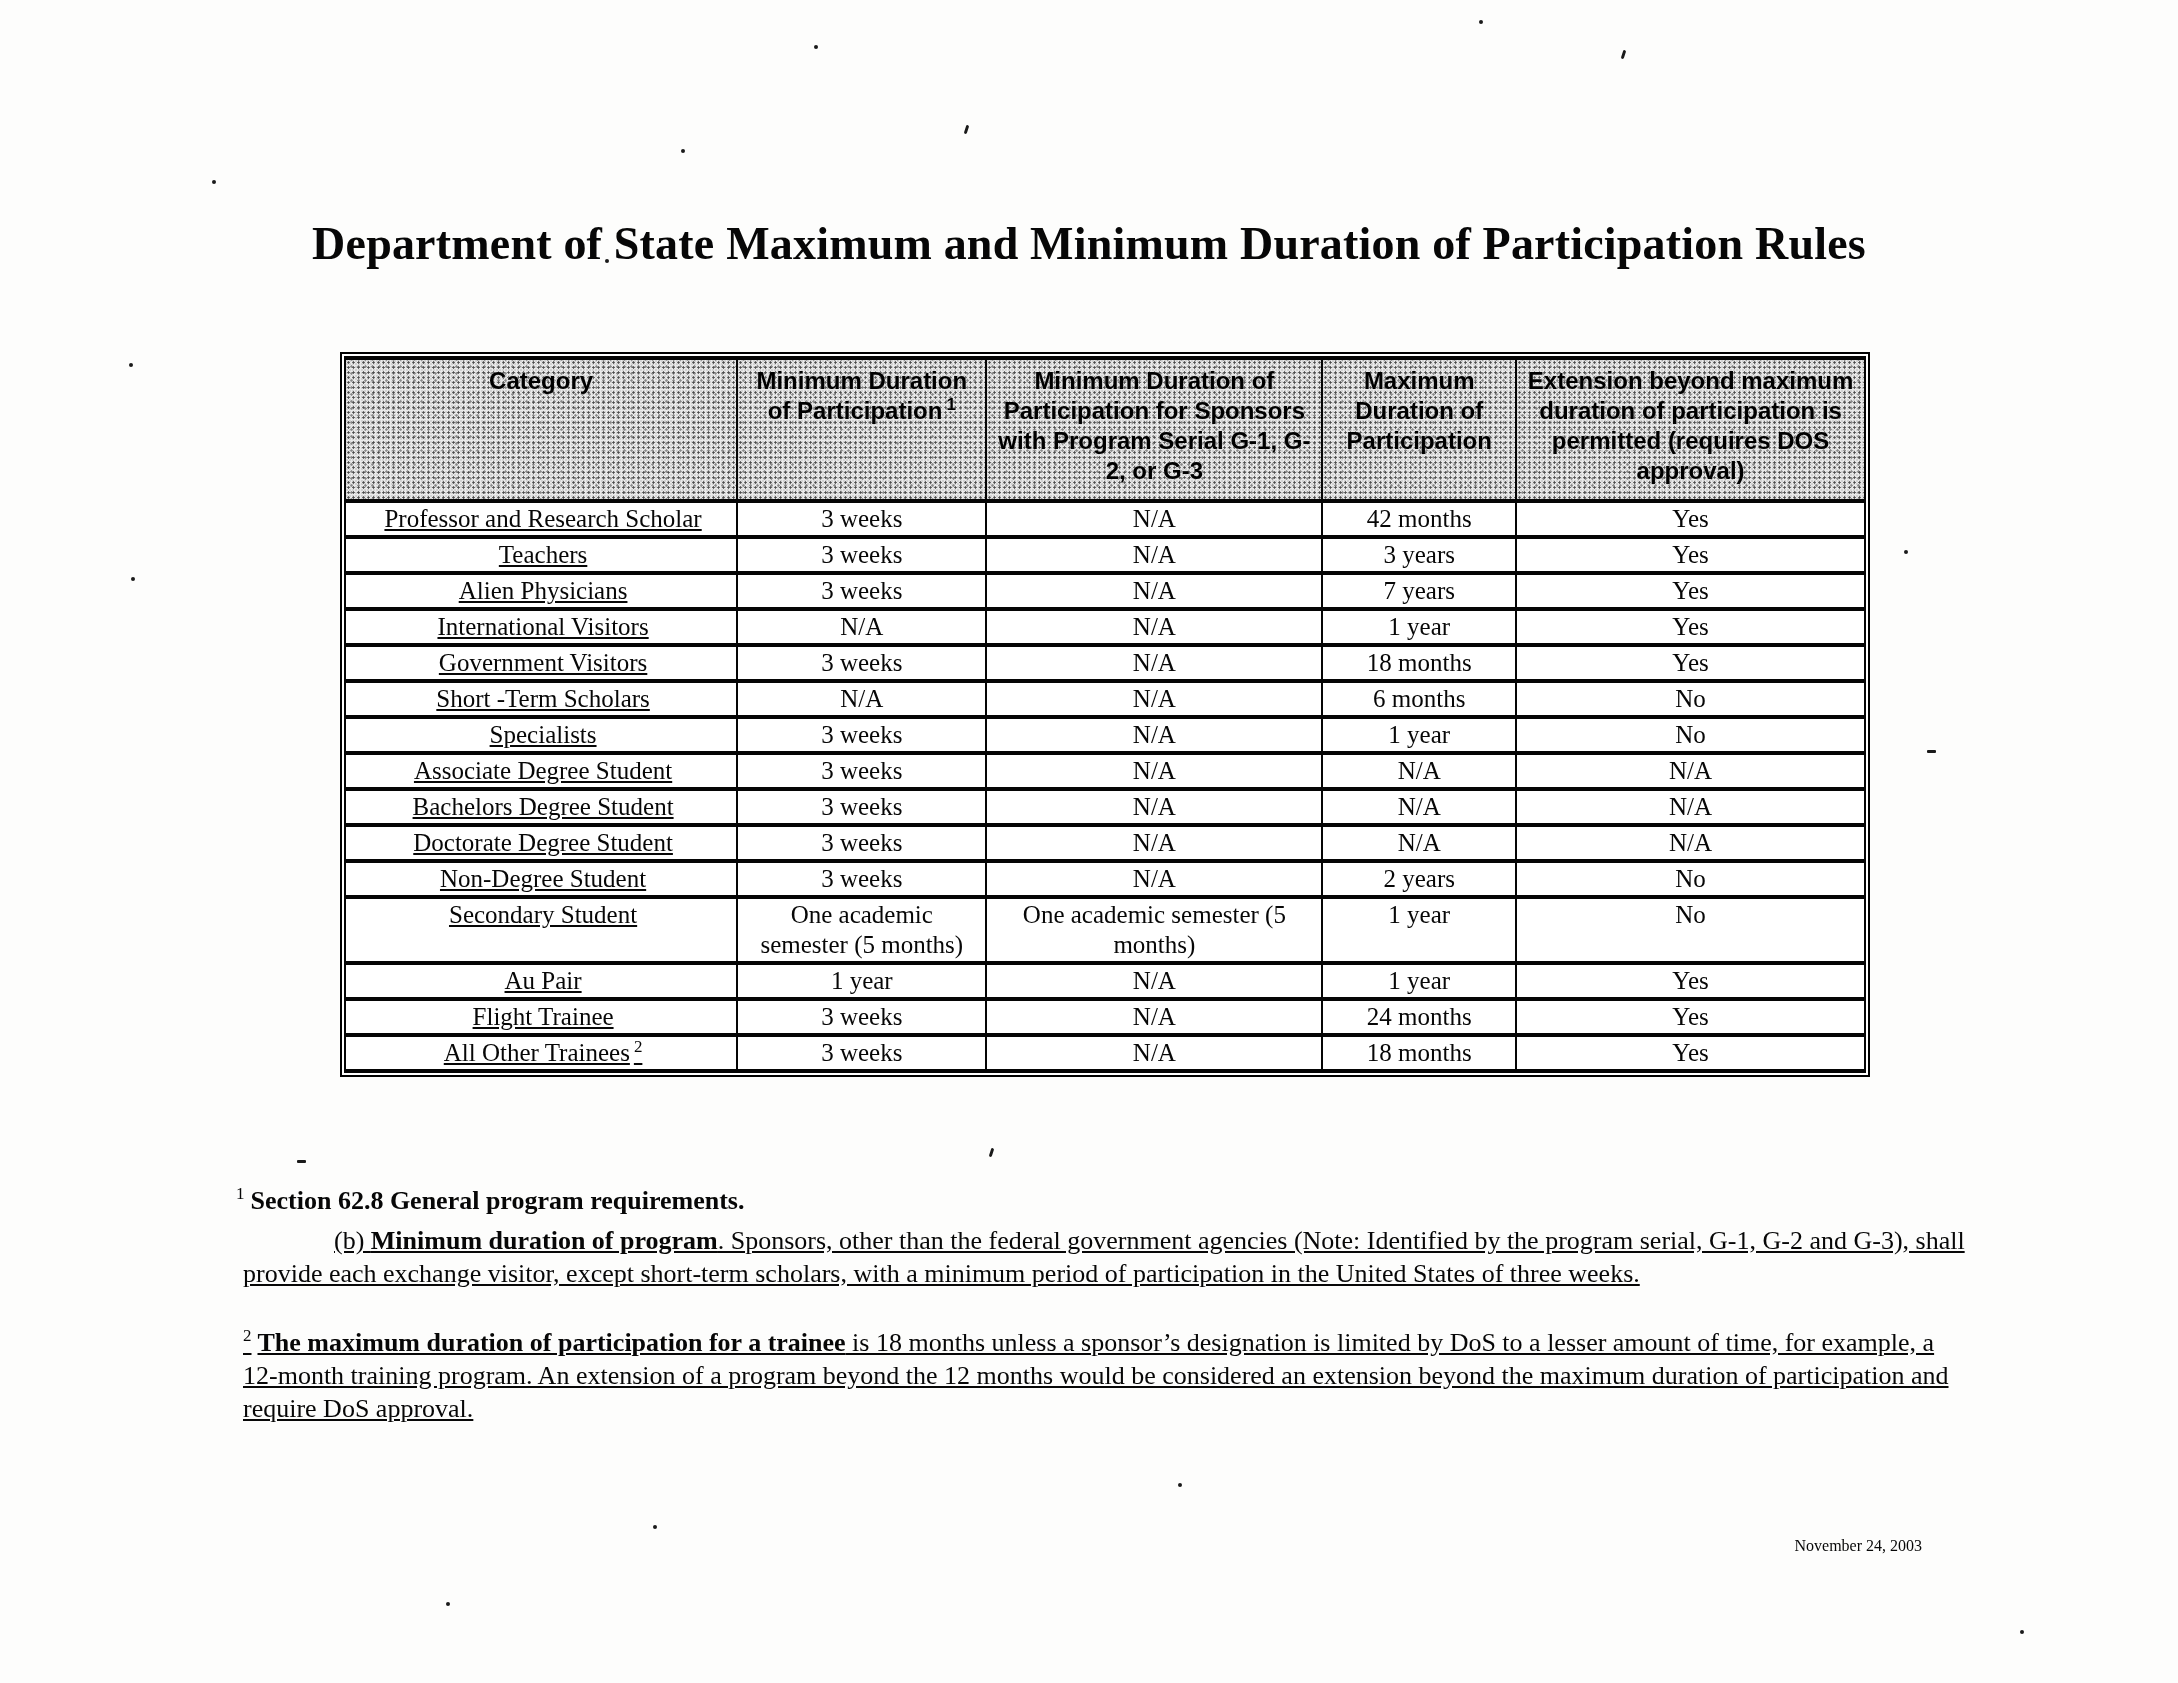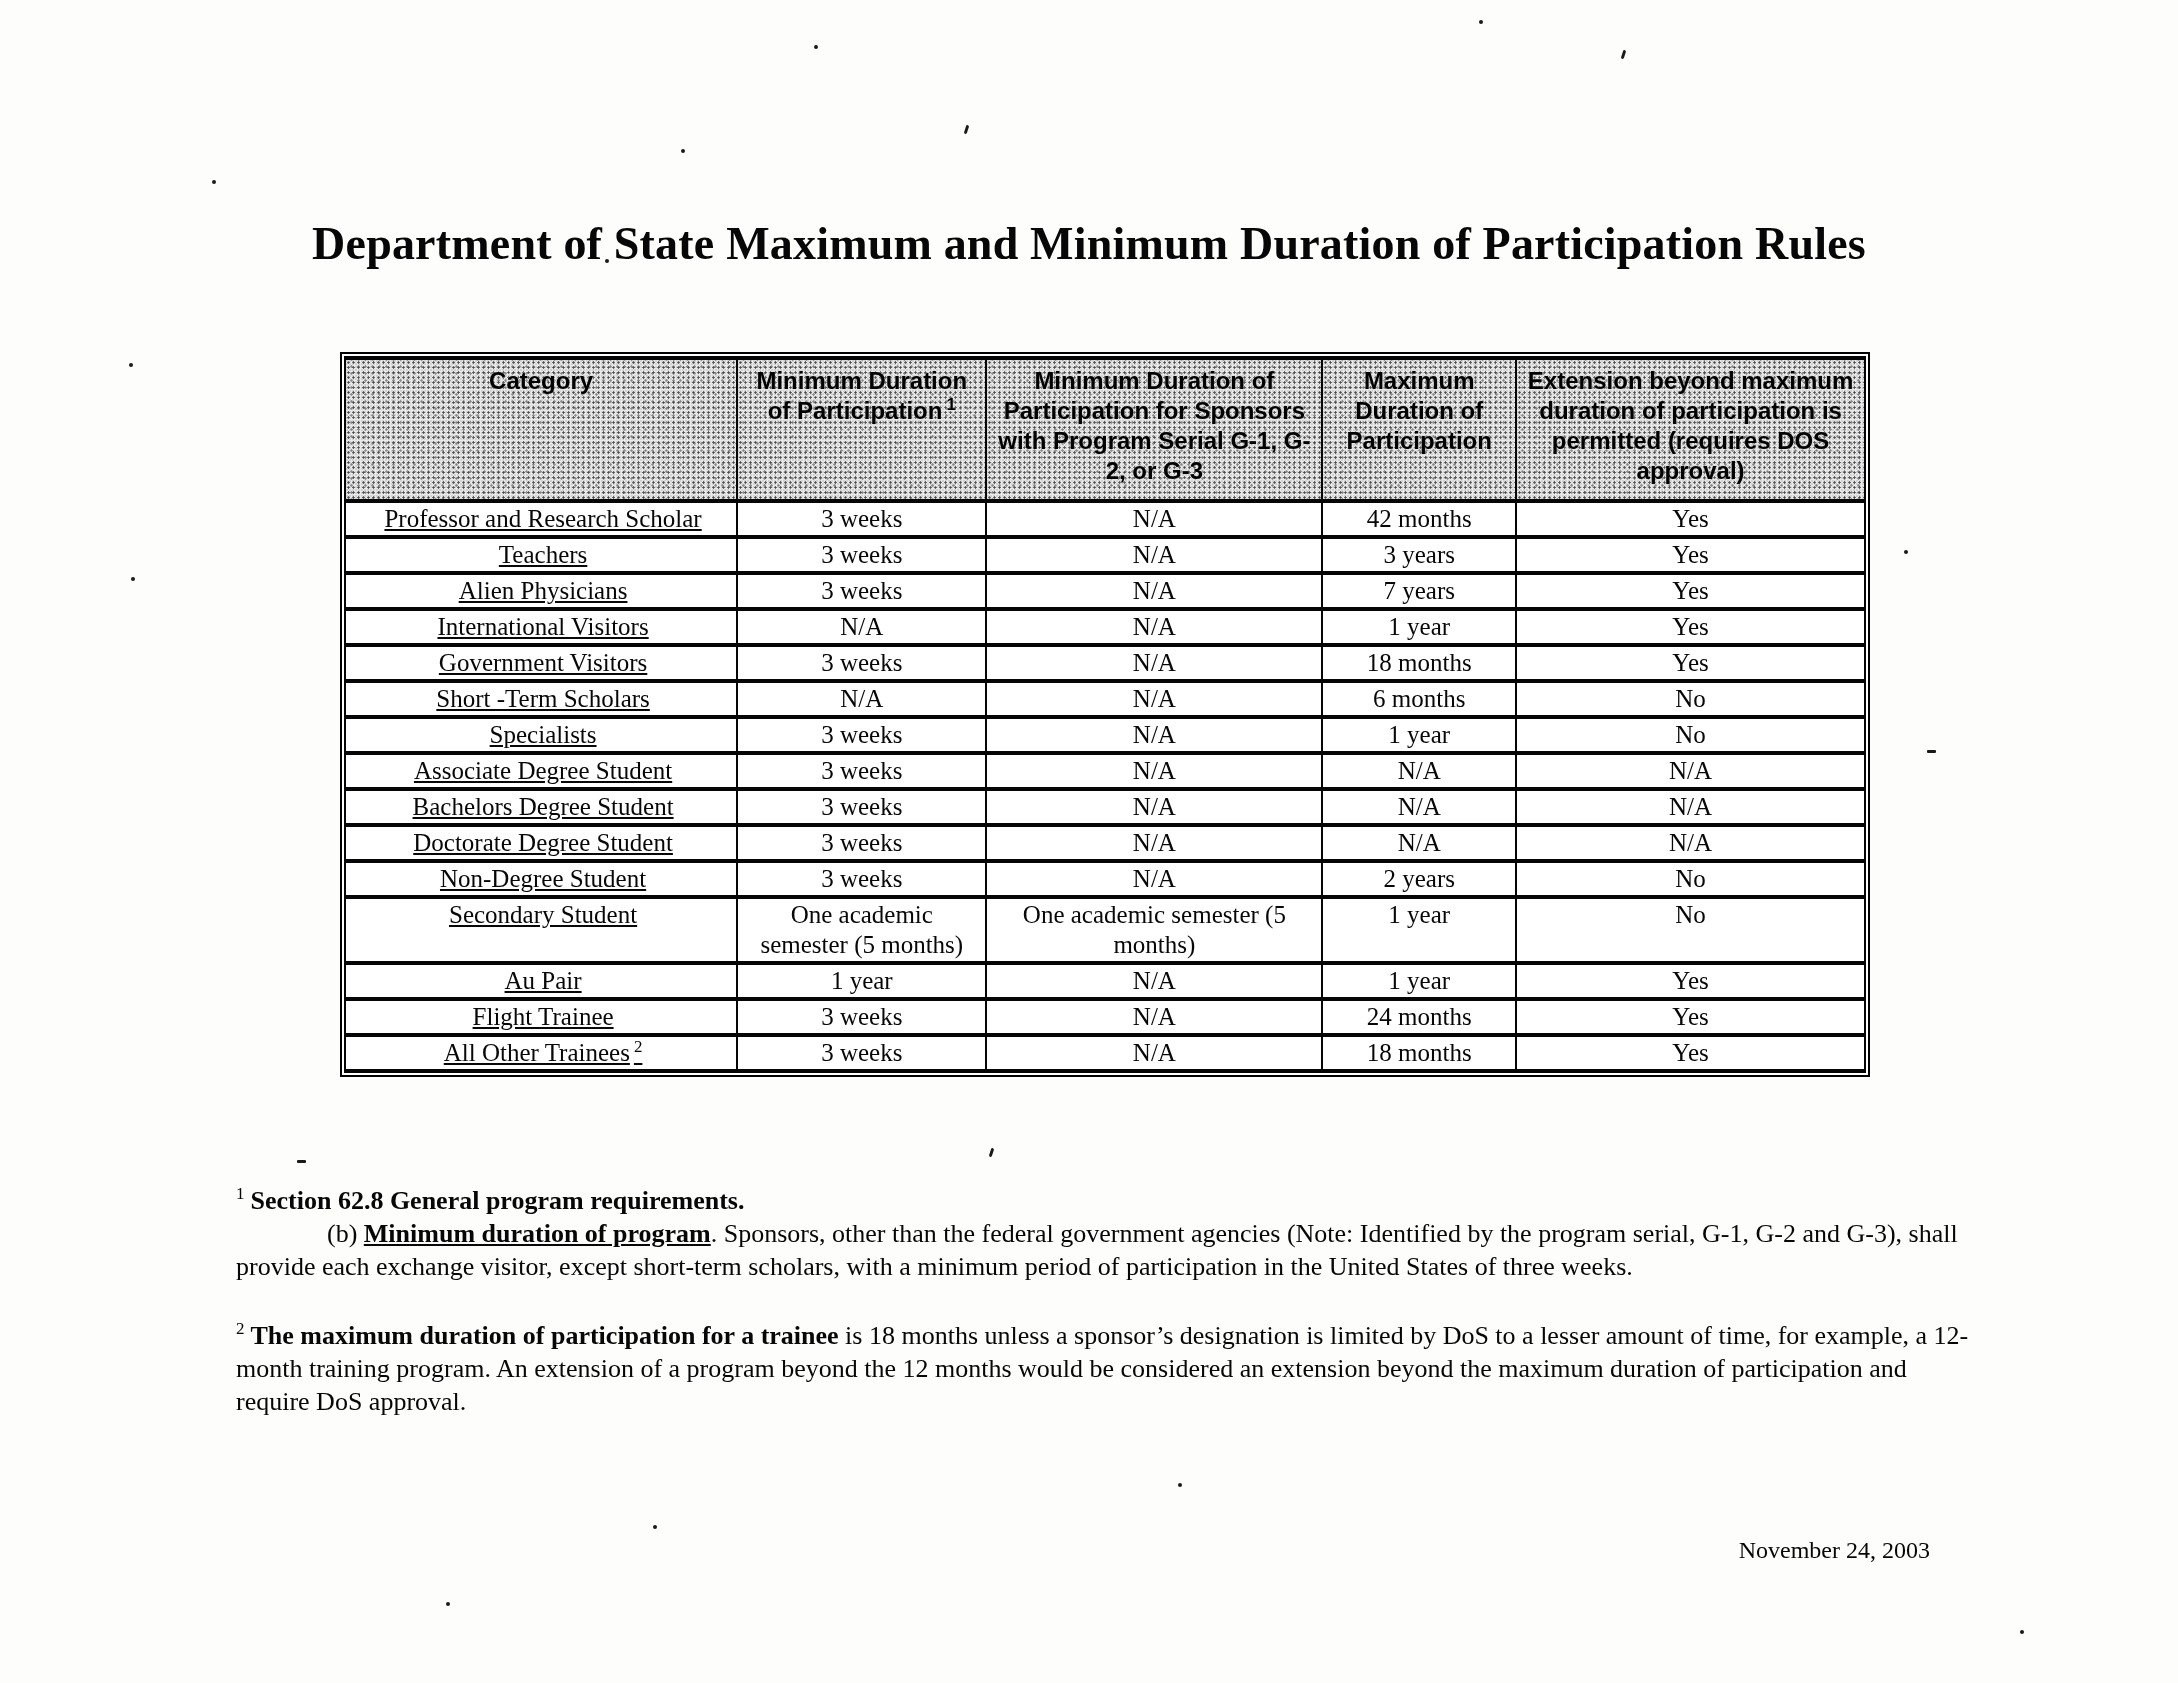--- a/index.html
+++ b/index.html
@@ -53,25 +53,25 @@
     font-size:17px;vertical-align:super;line-height:0;margin-left:4px;
   }
   col.c1{width:25.8%;} col.c2{width:16.4%;} col.c3{width:22.1%;}
   col.c4{width:12.75%;} col.c5{width:22.95%;}
   
   .footnote{position:absolute;left:236px;width:1744px;font-size:26px;line-height:33px;}
   .fn-1{top:1184px;}
   .fn-2{top:1319px;}
   .footnote sup{font-size:17px;vertical-align:super;line-height:0;margin-right:6px;}
   .fn-head{font-weight:bold;}
-  .fn-para{margin:0;text-indent:91px;}
+  .fn-para{margin:7px;text-indent:91px;text-decoration:underline;}
   .fn-underline{font-weight:bold;text-decoration:underline;}
   .fn-bold{font-weight:bold;}
   
-  .doc-date{position:absolute;top:1537px;right:248px;font-size:24px;}
+  .doc-date{position:absolute;top:1537px;right:256px;font-size:16px;}
   
   .speck{position:absolute;background:#1a1a1a;border-radius:50%;}
   .sp-dot{width:4px;height:4px;}
   .sp-tick{width:3px;height:9px;border-radius:2px;transform:rotate(18deg);}
   .sp-dash{width:9px;height:3px;border-radius:1px;}
 </style>
 </head>
 <body>
 
 <h1 class="doc-title">Department of State Maximum and Minimum Duration of Participation Rules</h1>

